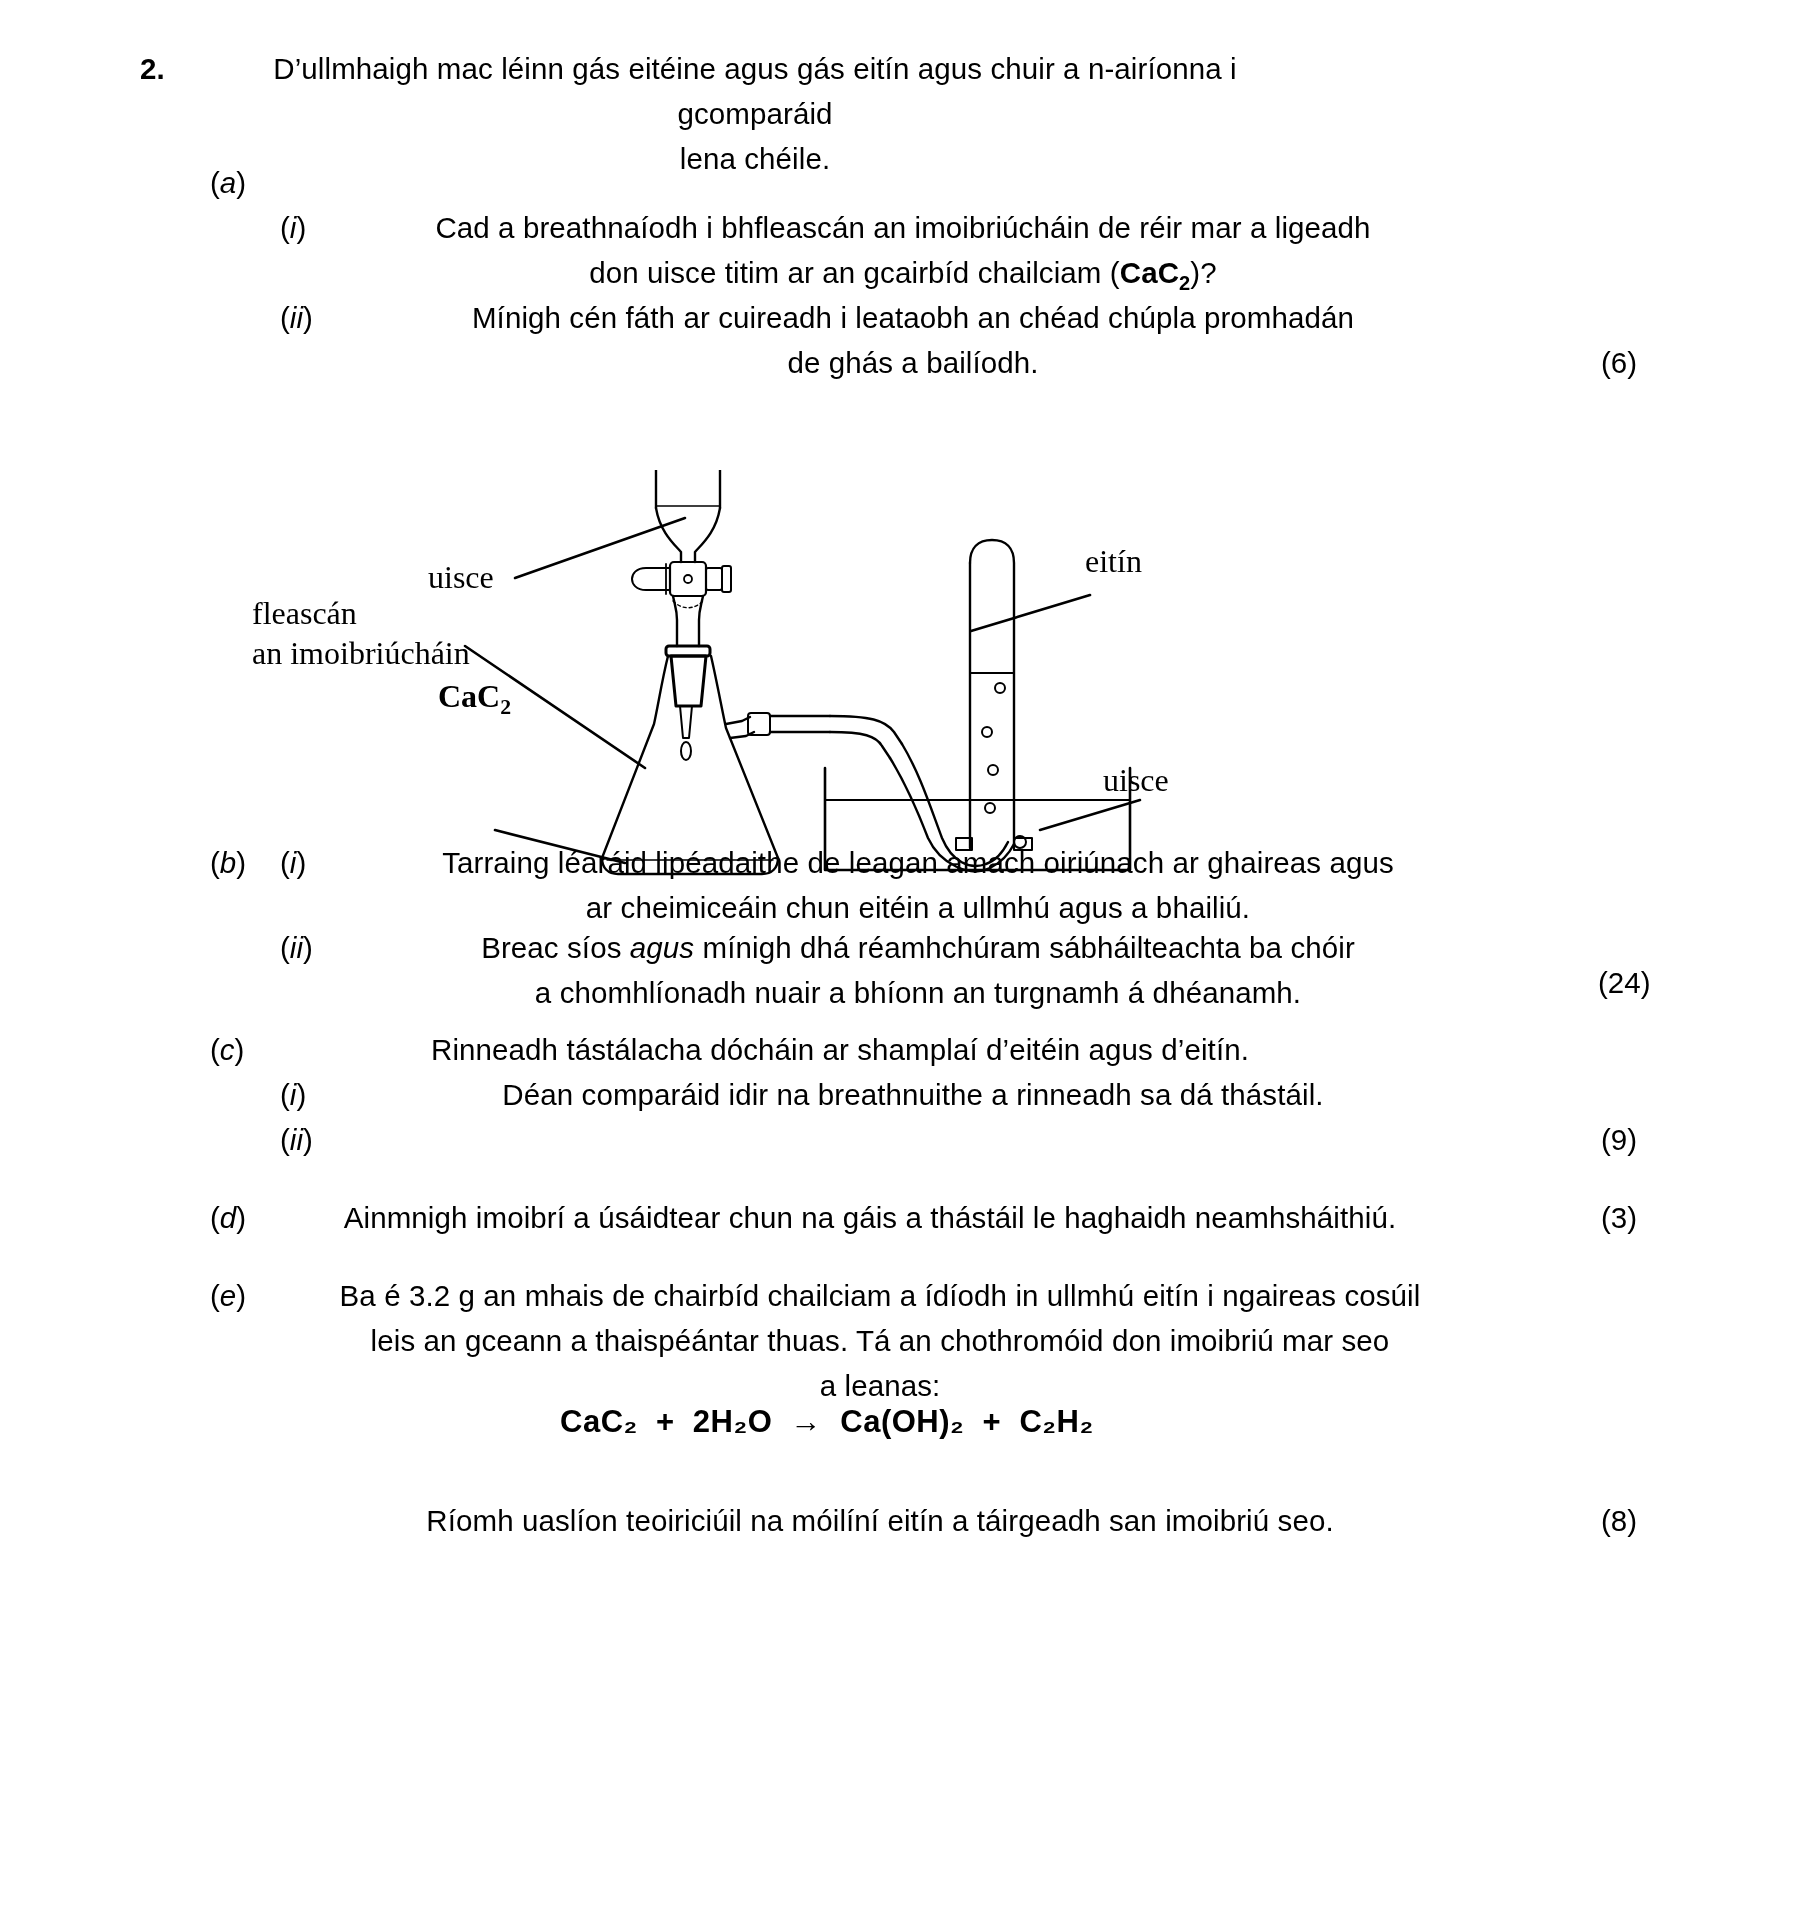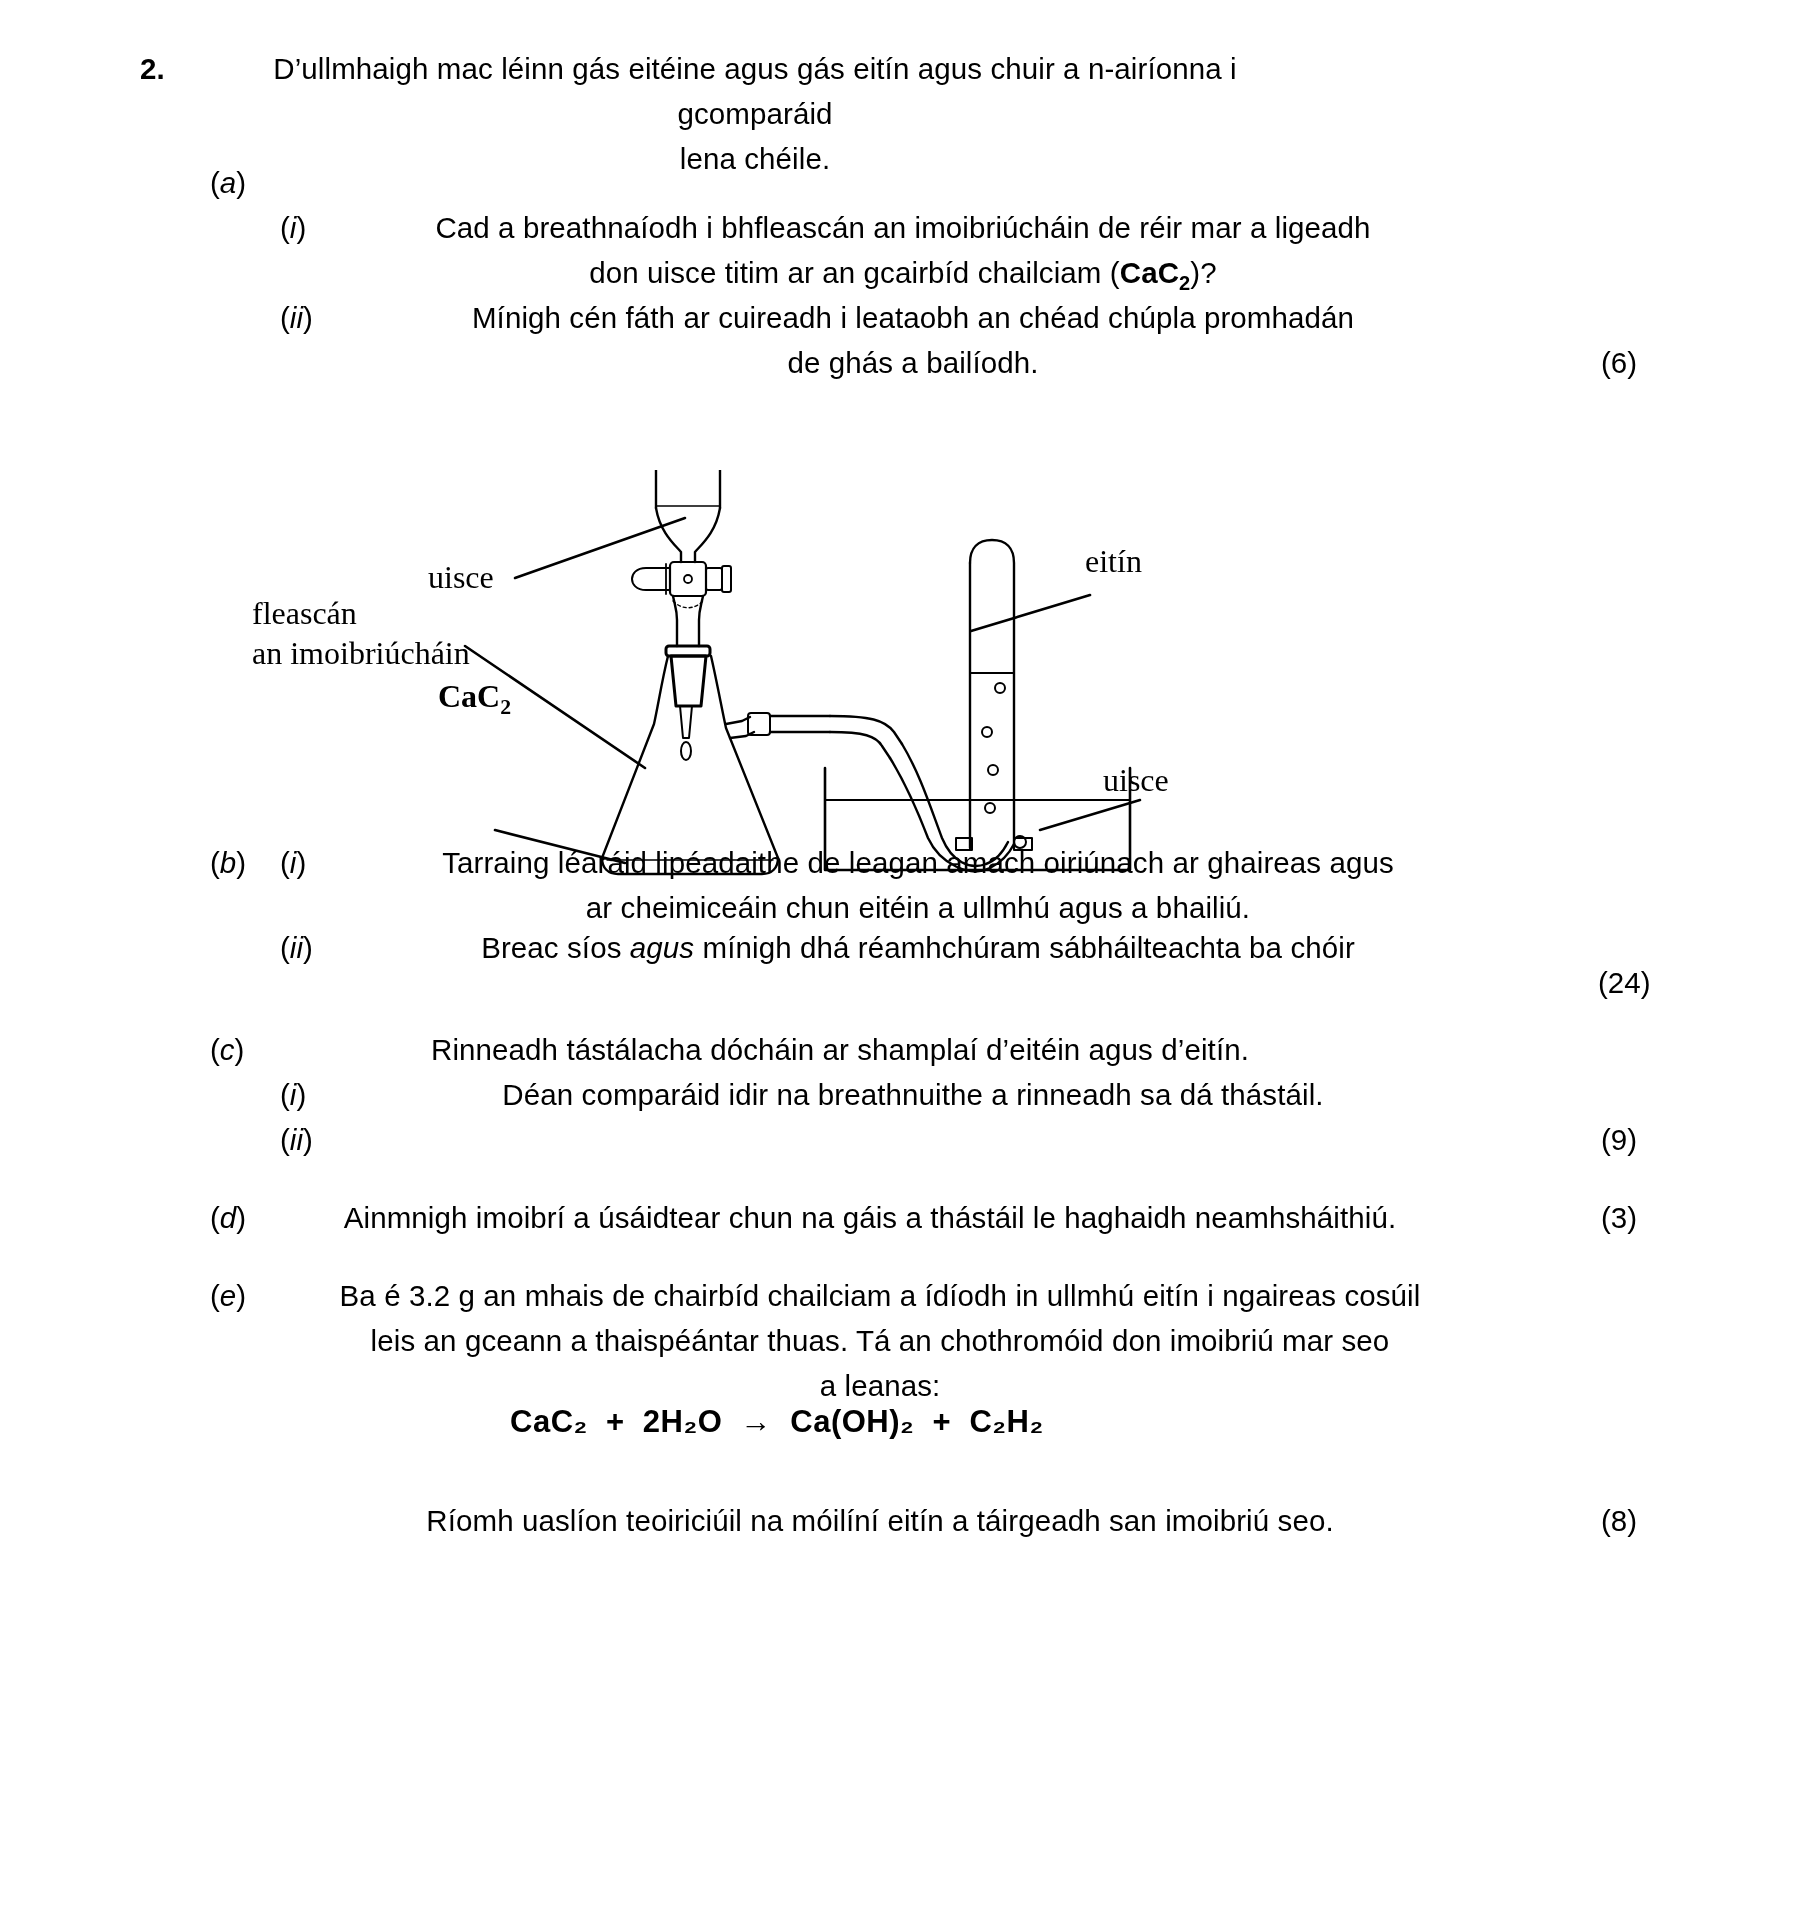--- a/index.html
+++ b/index.html
@@ -209,20 +209,21 @@
 
   <div class="blk" style="left:353px; top:840px; width:1130px;">
     <div>Tarraing léaráid lipéadaithe de leagan amach oiriúnach ar ghaireas agus</div>
     <div>ar cheimiceáin chun eitéin a ullmhú agus a bhailiú.</div>
   </div>
 
   <div class="lbl" style="left:280px; top:925px;"><span class="paren">(</span><span>ii</span><span class="paren">)</span></div>
 
   <div class="blk" style="left:353px; top:925px; width:1130px;">
     <div><span>Breac síos </span><span class="ital">agus</span><span> mínigh dhá réamhchúram sábháilteachta ba chóir</span></div>
+    <div>a chomhlíonadh nuair a bhíonn an turgnamh á dhéanamh.</div>
   </div>
 
   <div class="marks" style="left:1590px; top:960px;margin-left:8px;">(24)</div>
 
   <div class="lbl" style="left:210px; top:1027px;"><span class="paren">(</span><span>c</span><span class="paren">)</span></div>
 
   <div class="blk" style="left:280px; top:1027px; width:1120px;">Rinneadh tástálacha dócháin ar shamplaí d’eitéin agus d’eitín.</div>
 
   <div class="lbl" style="left:280px; top:1072px;"><span class="paren">(</span><span>i</span><span class="paren">)</span></div>
 
@@ -240,19 +241,19 @@
   <div class="marks" style="left:1601px; top:1195px;">(3)</div>
 
   <div class="lbl" style="left:210px; top:1273px;"><span class="paren">(</span><span>e</span><span class="paren">)</span></div>
 
   <div class="blk" style="left:280px; top:1273px; width:1200px;">
     <div>Ba é 3.2 g an mhais de chairbíd chailciam a ídíodh in ullmhú eitín i ngaireas cosúil</div>
     <div>leis an gceann a thaispéántar thuas.  Tá an chothromóid don imoibriú mar seo</div>
     <div>a leanas:</div>
   </div>
 
-  <div class="equation" style="left:510px; top:1404px;">CaC₂  +  2H₂O  →  Ca(OH)₂  +  C₂H₂</div>
+  <div class="equation" style="left:560px; top:1404px;">CaC₂  +  2H₂O  →  Ca(OH)₂  +  C₂H₂</div>
 
   <div class="blk" style="left:280px; top:1498px; width:1200px;">Ríomh uaslíon teoiriciúil na móilíní eitín a táirgeadh san imoibriú seo.</div>
 
   <div class="marks" style="left:1601px; top:1498px;">(8)</div>
 
 </div>
 
 </body></html>

